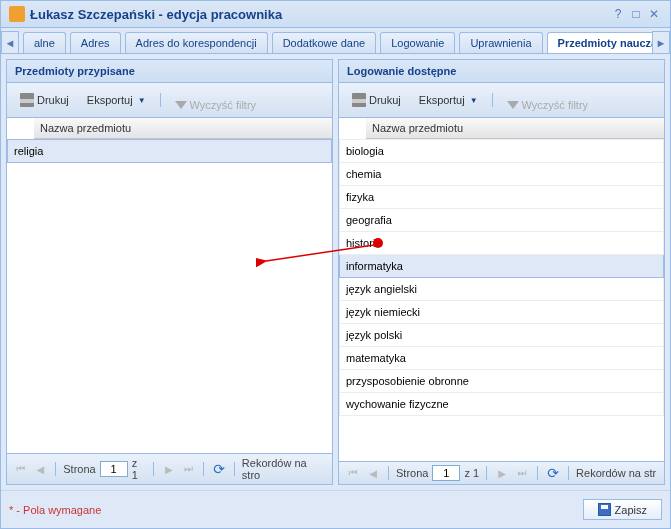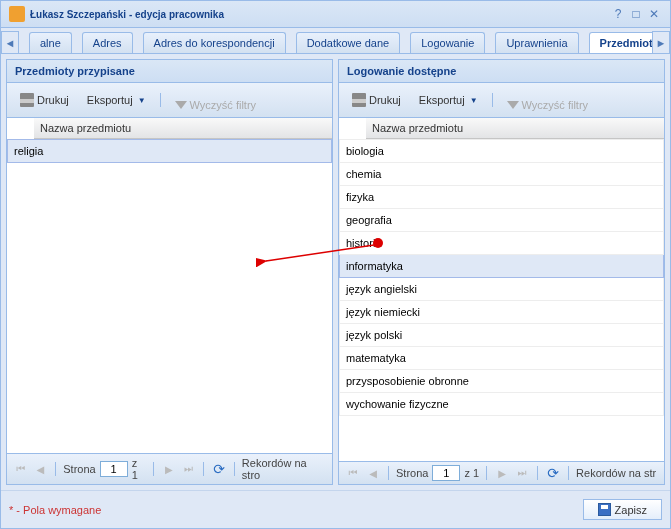--- a/index.html
+++ b/index.html
@@ -1,25 +1,25 @@
 <!DOCTYPE html>
 <html><head>
 <meta charset="utf-8">
 <style>
 * { box-sizing: border-box; margin: 0; padding: 0; }
 body { font-family: Tahoma, Arial, sans-serif; font-size: 11px; background: #fff; }
 .window { width: 671px; height: 529px; border: 1px solid #99bbe8; background: #dfe8f6; display: flex; flex-direction: column; }
 .titlebar { background: linear-gradient(#dae7f6, #cddef3); border-bottom: 1px solid #99bbe8; padding: 5px 8px; display: flex; align-items: center; }
 .titlebar-icon { width: 16px; height: 16px; margin-right: 5px; background: #f0a030; border-radius: 2px; display: inline-block; }
-.titlebar-title { color: #15428b; font-weight: bold; font-size: 10px; flex: 1; }
+.titlebar-title { color: #15428b; font-weight: bold; font-size: 13px; flex: 1; }
 .titlebar-btns { display: flex; gap: 2px; }
 .titlebar-btn { width: 16px; height: 16px; color: #4e7ab8; cursor: pointer; display: flex; align-items: center; justify-content: center; font-size: 12px; border: 1px solid transparent; }
 .tabstrip { background: #dfe8f6; padding: 3px 0 0 0; display: flex; align-items: flex-end; border-bottom: 1px solid #99bbe8; position: relative; }
 .tab-scroll { width: 18px; height: 22px; display: flex; align-items: center; justify-content: center; color: #4e7ab8; cursor: pointer; background: #dfe8f6; border: 1px solid #99bbe8; border-bottom: none; }
-.tab { padding: 4px 10px; border: 1px solid #99bbe8; border-bottom: none; background: linear-gradient(#e8f0fc, #d3e1f1); color: #15428b; margin-left: 10px; cursor: pointer; border-radius: 3px 3px 0 0; white-space: nowrap; }
+.tab { padding: 4px 10px; border: 1px solid #99bbe8; border-bottom: none; background: linear-gradient(#e8f0fc, #d3e1f1); color: #15428b; margin-left: 4px; cursor: pointer; border-radius: 3px 3px 0 0; white-space: nowrap; }
 .tab.active { background: #fff; border-bottom: 1px solid #fff; margin-bottom: -1px; color: #15428b; font-weight: bold; }
 .content { flex: 1; display: flex; padding: 5px; gap: 5px; background: #dfe8f6; position: relative; }
 .panel { flex: 1; border: 1px solid #99bbe8; background: #fff; display: flex; flex-direction: column; }
 .panel-header { background: linear-gradient(#dae7f6, #cddef3); color: #15428b; font-weight: bold; padding: 5px 8px; border-bottom: 1px solid #99bbe8; }
 .toolbar { background: linear-gradient(#eaf1fb, #d3e1f1); border-bottom: 1px solid #99bbe8; padding: 3px 6px; display: flex; gap: 4px; align-items: center; }
 .tbtn { padding: 2px 6px; color: #333; display: flex; align-items: center; gap: 3px; cursor: pointer; border: 1px solid transparent; }
 .tbtn.disabled { color: #aaa; cursor: default; margin-top: 10px; }
 .tbtn-icon { width: 14px; height: 14px; display: inline-block; }
 .icon-print { background: linear-gradient(#888 0 40%, #ccc 40% 70%, #888 70%); border-radius: 1px; }
 .icon-filter { width: 0; height: 0; border-left: 6px solid transparent; border-right: 6px solid transparent; border-top: 8px solid #aaa; position: relative; }

